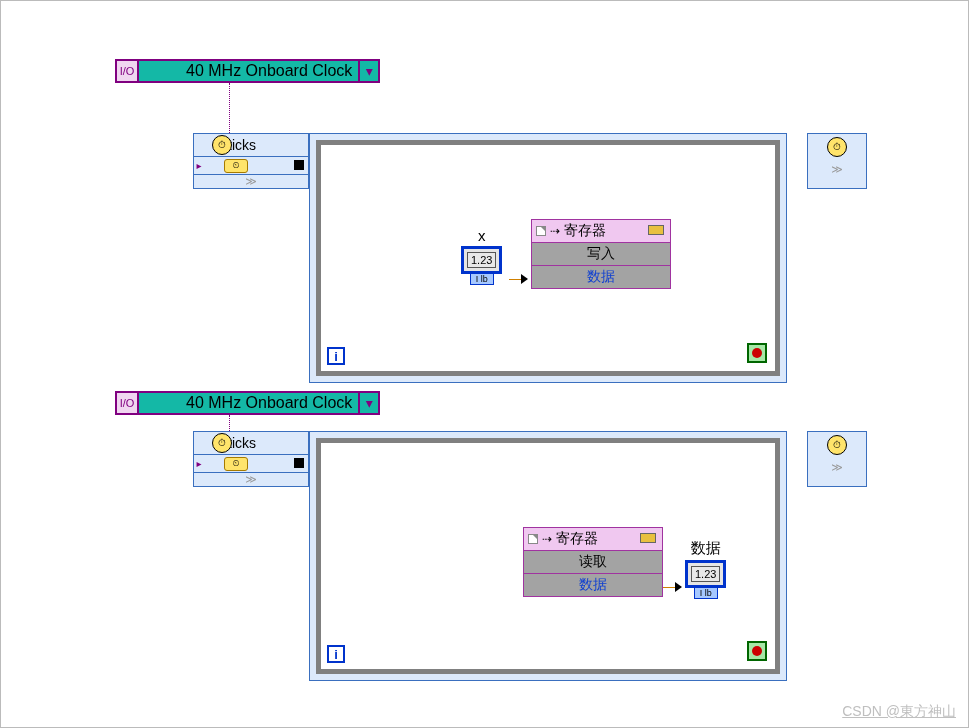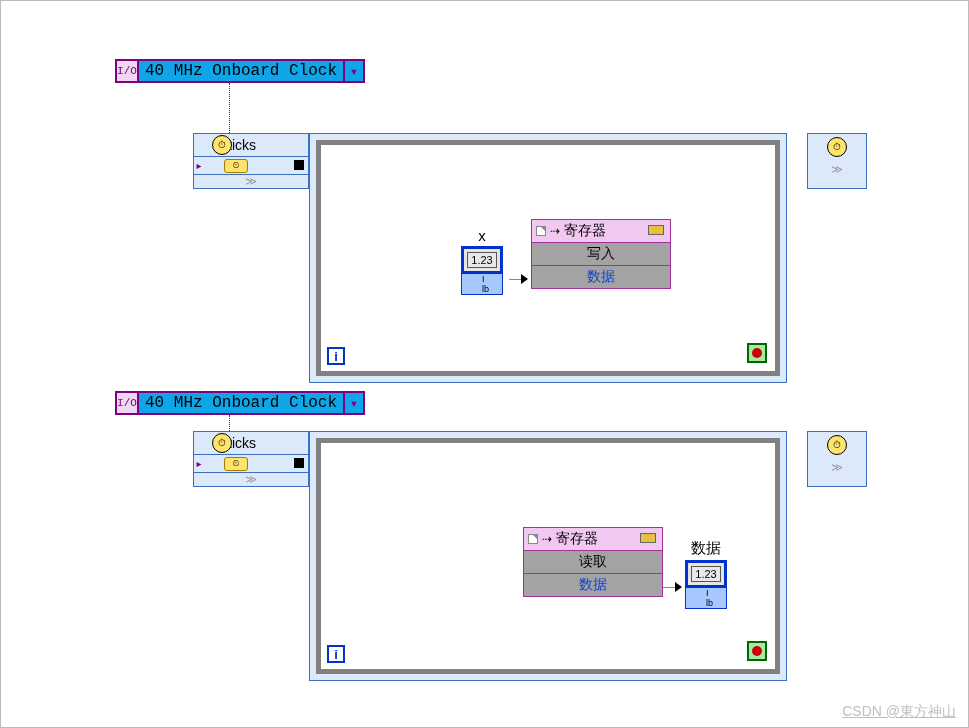--- a/index.html
+++ b/index.html
@@ -20,35 +20,35 @@
     border: 1px solid #bbb;
   }
 
   
   .clock-select {
     position: absolute;
     height: 24px;
     display: flex;
     align-items: stretch;
     border: 2px solid #800080;
-    background: #0ea5e9;
-    font-family: Liberation Mono, monospace;
+    background: #14b8a6;
   }
   .clock-select .ico-box {
     width: 22px;
     display: flex; align-items: center; justify-content: center;
     border-right: 2px solid #800080;
     font-size: 11px;
     color: #800080;
     background: #f0d6f0;
   }
   .clock-select .lbl {
     padding: 1px 6px 4px 6px;
     font-size: 16px;
     color: #000;
+    margin-left: 41px;
   }
   .clock-select .dd {
     width: 20px;
     border-left: 2px solid #800080;
     display: flex; align-items: center; justify-content: center;
     color: #800080;
   }
 
   
   .wire-v {
@@ -204,21 +204,21 @@
     background:#e5e5e5;
     padding:3px;
   }
   .ctrl-term .box .inner {
     border:1px solid #555; background:#e8e8e8;
     padding:1px 3px; font-size:11px;
   }
   .ctrl-term .tag {
     width:24px; font-size:9px; text-align:center;
     border:1px solid #0033cc; border-top:none;
-    background:#a6c8ff; padding:0 20px;
+    background:#a6c8ff; padding:0 2px;
   }
 
   
   .wire-h {
     position:absolute; height:0;
     border-top:1px solid #d08000;
   }
   .wire-tri {
     position:absolute;width:0;height:0;
     border-top:5px solid transparent;

